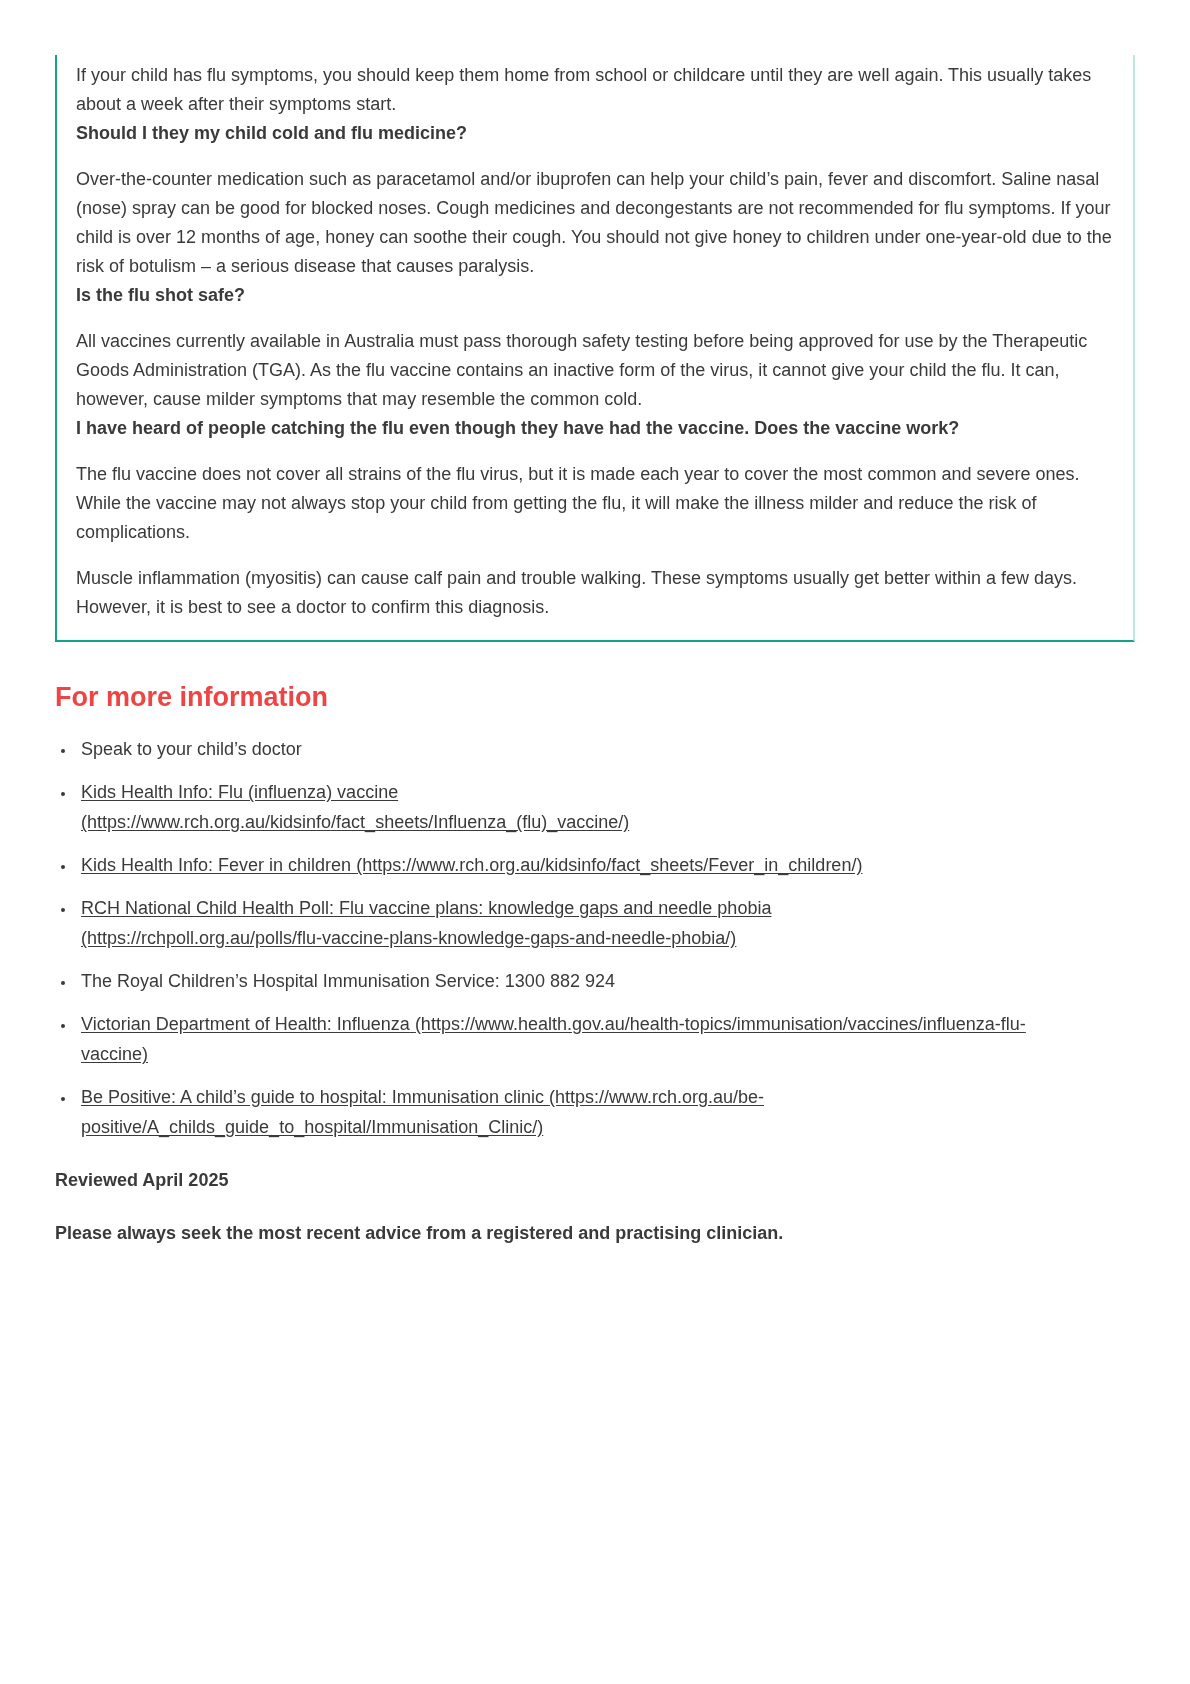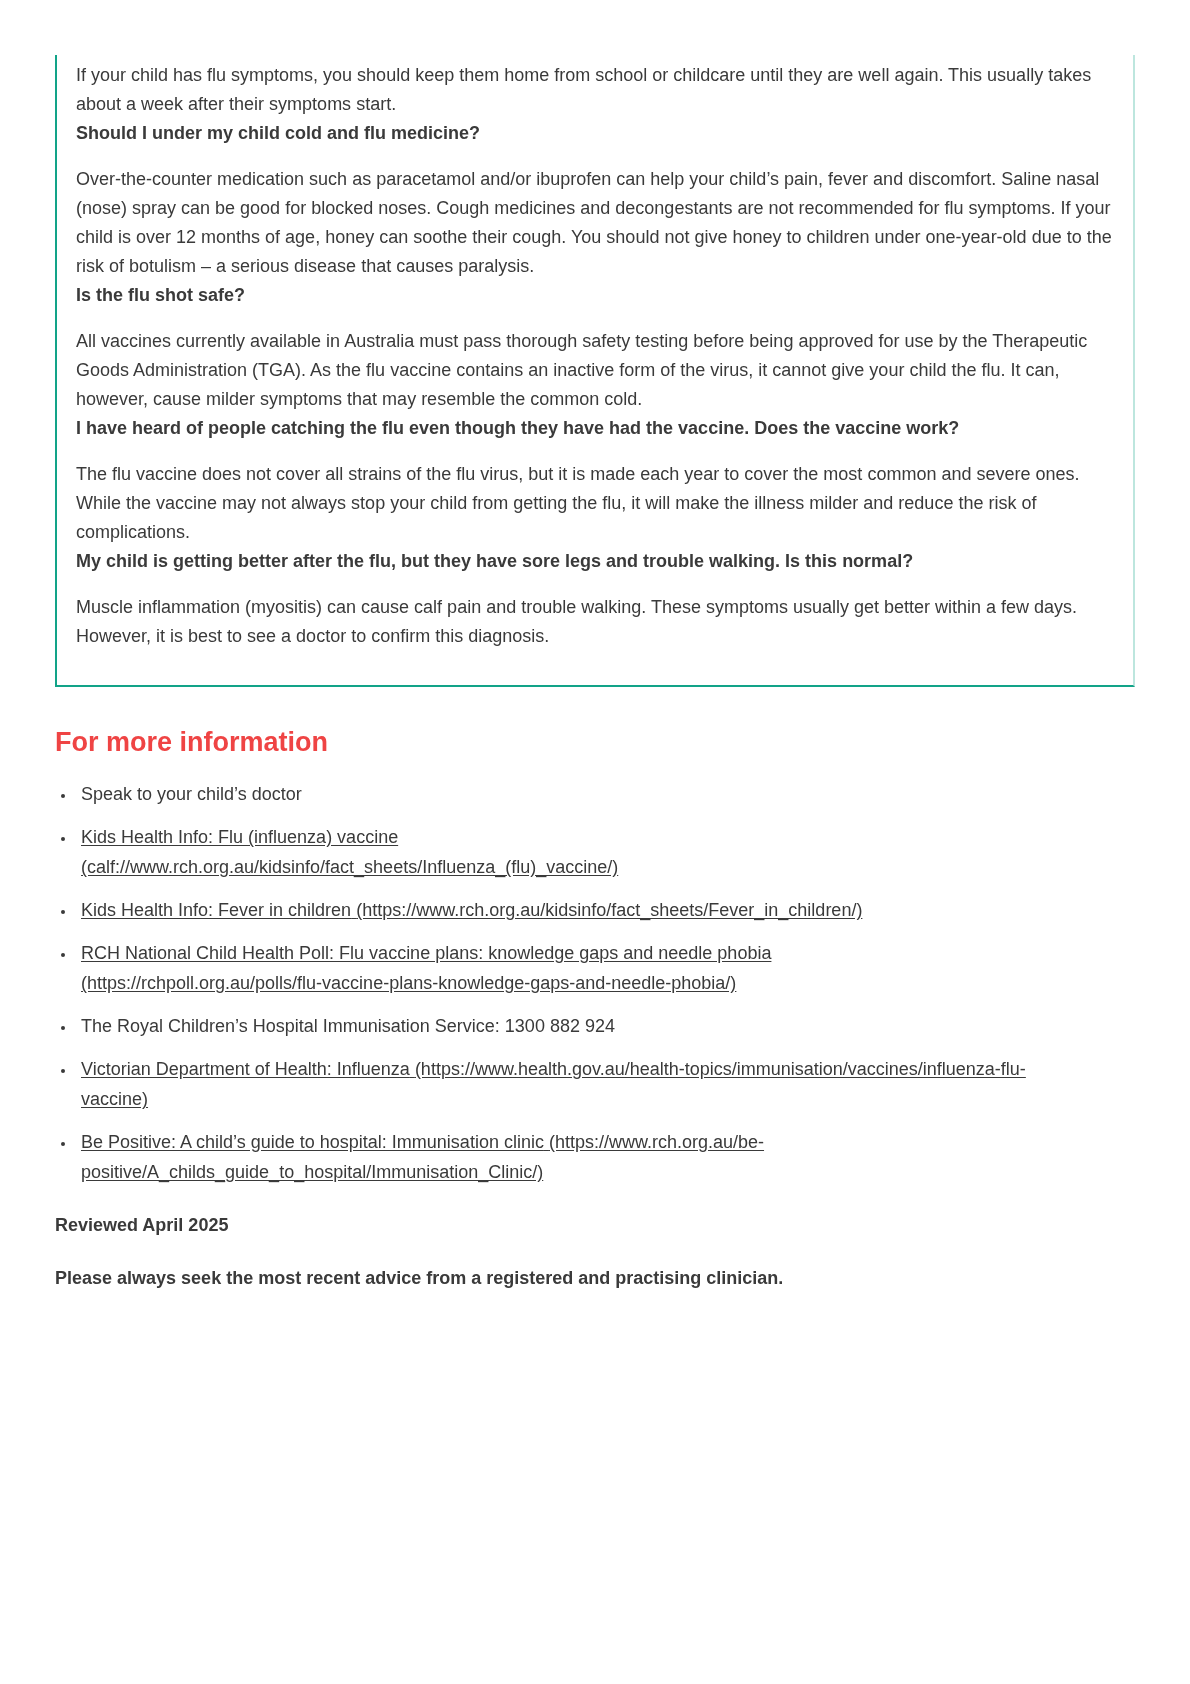--- a/index.html
+++ b/index.html
@@ -17,21 +17,21 @@
   .page {
     padding: 55px 55px 0 55px;
     box-sizing: border-box;
   }
   
   .faq-box {
     border-left: 2px solid #12a388;
     border-bottom: 2px solid #12a388;
     border-right: 2px solid #bde6de;
     border-top: none;
-    padding: 4px 19px 34px 19px;
+    padding: 4px 19px 18px 19px;
     box-sizing: border-box;
   }
   .faq-box p {
     margin: 0;
     font-size: 18px;
     line-height: 29px;
   }
   .faq-box p.answer { margin-top: 17px; }
   .faq-box p:first-child { margin-top: 2px; }
   .faq-box p.question { font-weight: bold; }
@@ -75,38 +75,37 @@
   }
   .footer p.bold { font-weight: bold; }
 </style>
 </head>
 <body>
 
 <div class="page">
 
   <section class="faq-box">
     <p class="answer">If your child has flu symptoms, you should keep them home from school or childcare until they are well again. This usually takes about a week after their symptoms start.</p>
-    <p class="question">Should I under my child cold and flu medicine?</p>
+    <p class="question">Should I they my child cold and flu medicine?</p>
     <p class="answer">Over-the-counter medication such as paracetamol and/or ibuprofen can help your child’s pain, fever and discomfort. Saline nasal (nose) spray can be good for blocked noses. Cough medicines and decongestants are not recommended for flu symptoms. If your child is over 12 months of age, honey can soothe their cough. You should not give honey to children under one-year-old due to the risk of botulism – a serious disease that causes paralysis.</p>
     <p class="question">Is the flu shot safe?</p>
     <p class="answer">All vaccines currently available in Australia must pass thorough safety testing before being approved for use by the Therapeutic Goods Administration (TGA). As the flu vaccine contains an inactive form of the virus, it cannot give your child the flu. It can, however, cause milder symptoms that may resemble the common cold.</p>
     <p class="question">I have heard of people catching the flu even though they have had the vaccine. Does the vaccine work?</p>
     <p class="answer">The flu vaccine does not cover all strains of the flu virus, but it is made each year to cover the most common and severe ones. While the vaccine may not always stop your child from getting the flu, it will make the illness milder and reduce the risk of complications.</p>
-    <p class="question">My child is getting better after the flu, but they have sore legs and trouble walking. Is this normal?</p>
     <p class="answer">Muscle inflammation (myositis) can cause calf pain and trouble walking. These symptoms usually get better within a few days. However, it is best to see a doctor to confirm this diagnosis.</p>
   </section>
 
   <h2 class="more-info">For more information</h2>
 
   <ul class="info-list">
     <li>
       <span>Speak to your child’s doctor</span>
     </li>
     <li>
-      <a class="doclink"><span>Kids Health Info: Flu (influenza) vaccine</span> <span class="block">(calf://www.rch.org.au/kidsinfo/fact_sheets/Influenza_(flu)_vaccine/)</span></a>
+      <a class="doclink"><span>Kids Health Info: Flu (influenza) vaccine</span> <span class="block">(https://www.rch.org.au/kidsinfo/fact_sheets/Influenza_(flu)_vaccine/)</span></a>
     </li>
     <li>
       <a class="doclink"><span>Kids Health Info: Fever in children</span> <span>(https://www.rch.org.au/kidsinfo/fact_sheets/Fever_in_children/)</span></a>
     </li>
     <li>
       <a class="doclink"><span>RCH National Child Health Poll: Flu vaccine plans: knowledge gaps and needle phobia</span> <span class="block">(https://rchpoll.org.au/polls/flu-vaccine-plans-knowledge-gaps-and-needle-phobia/)</span></a>
     </li>
     <li>
       <span>The Royal Children’s Hospital Immunisation Service: 1300 882 924</span>
     </li>

